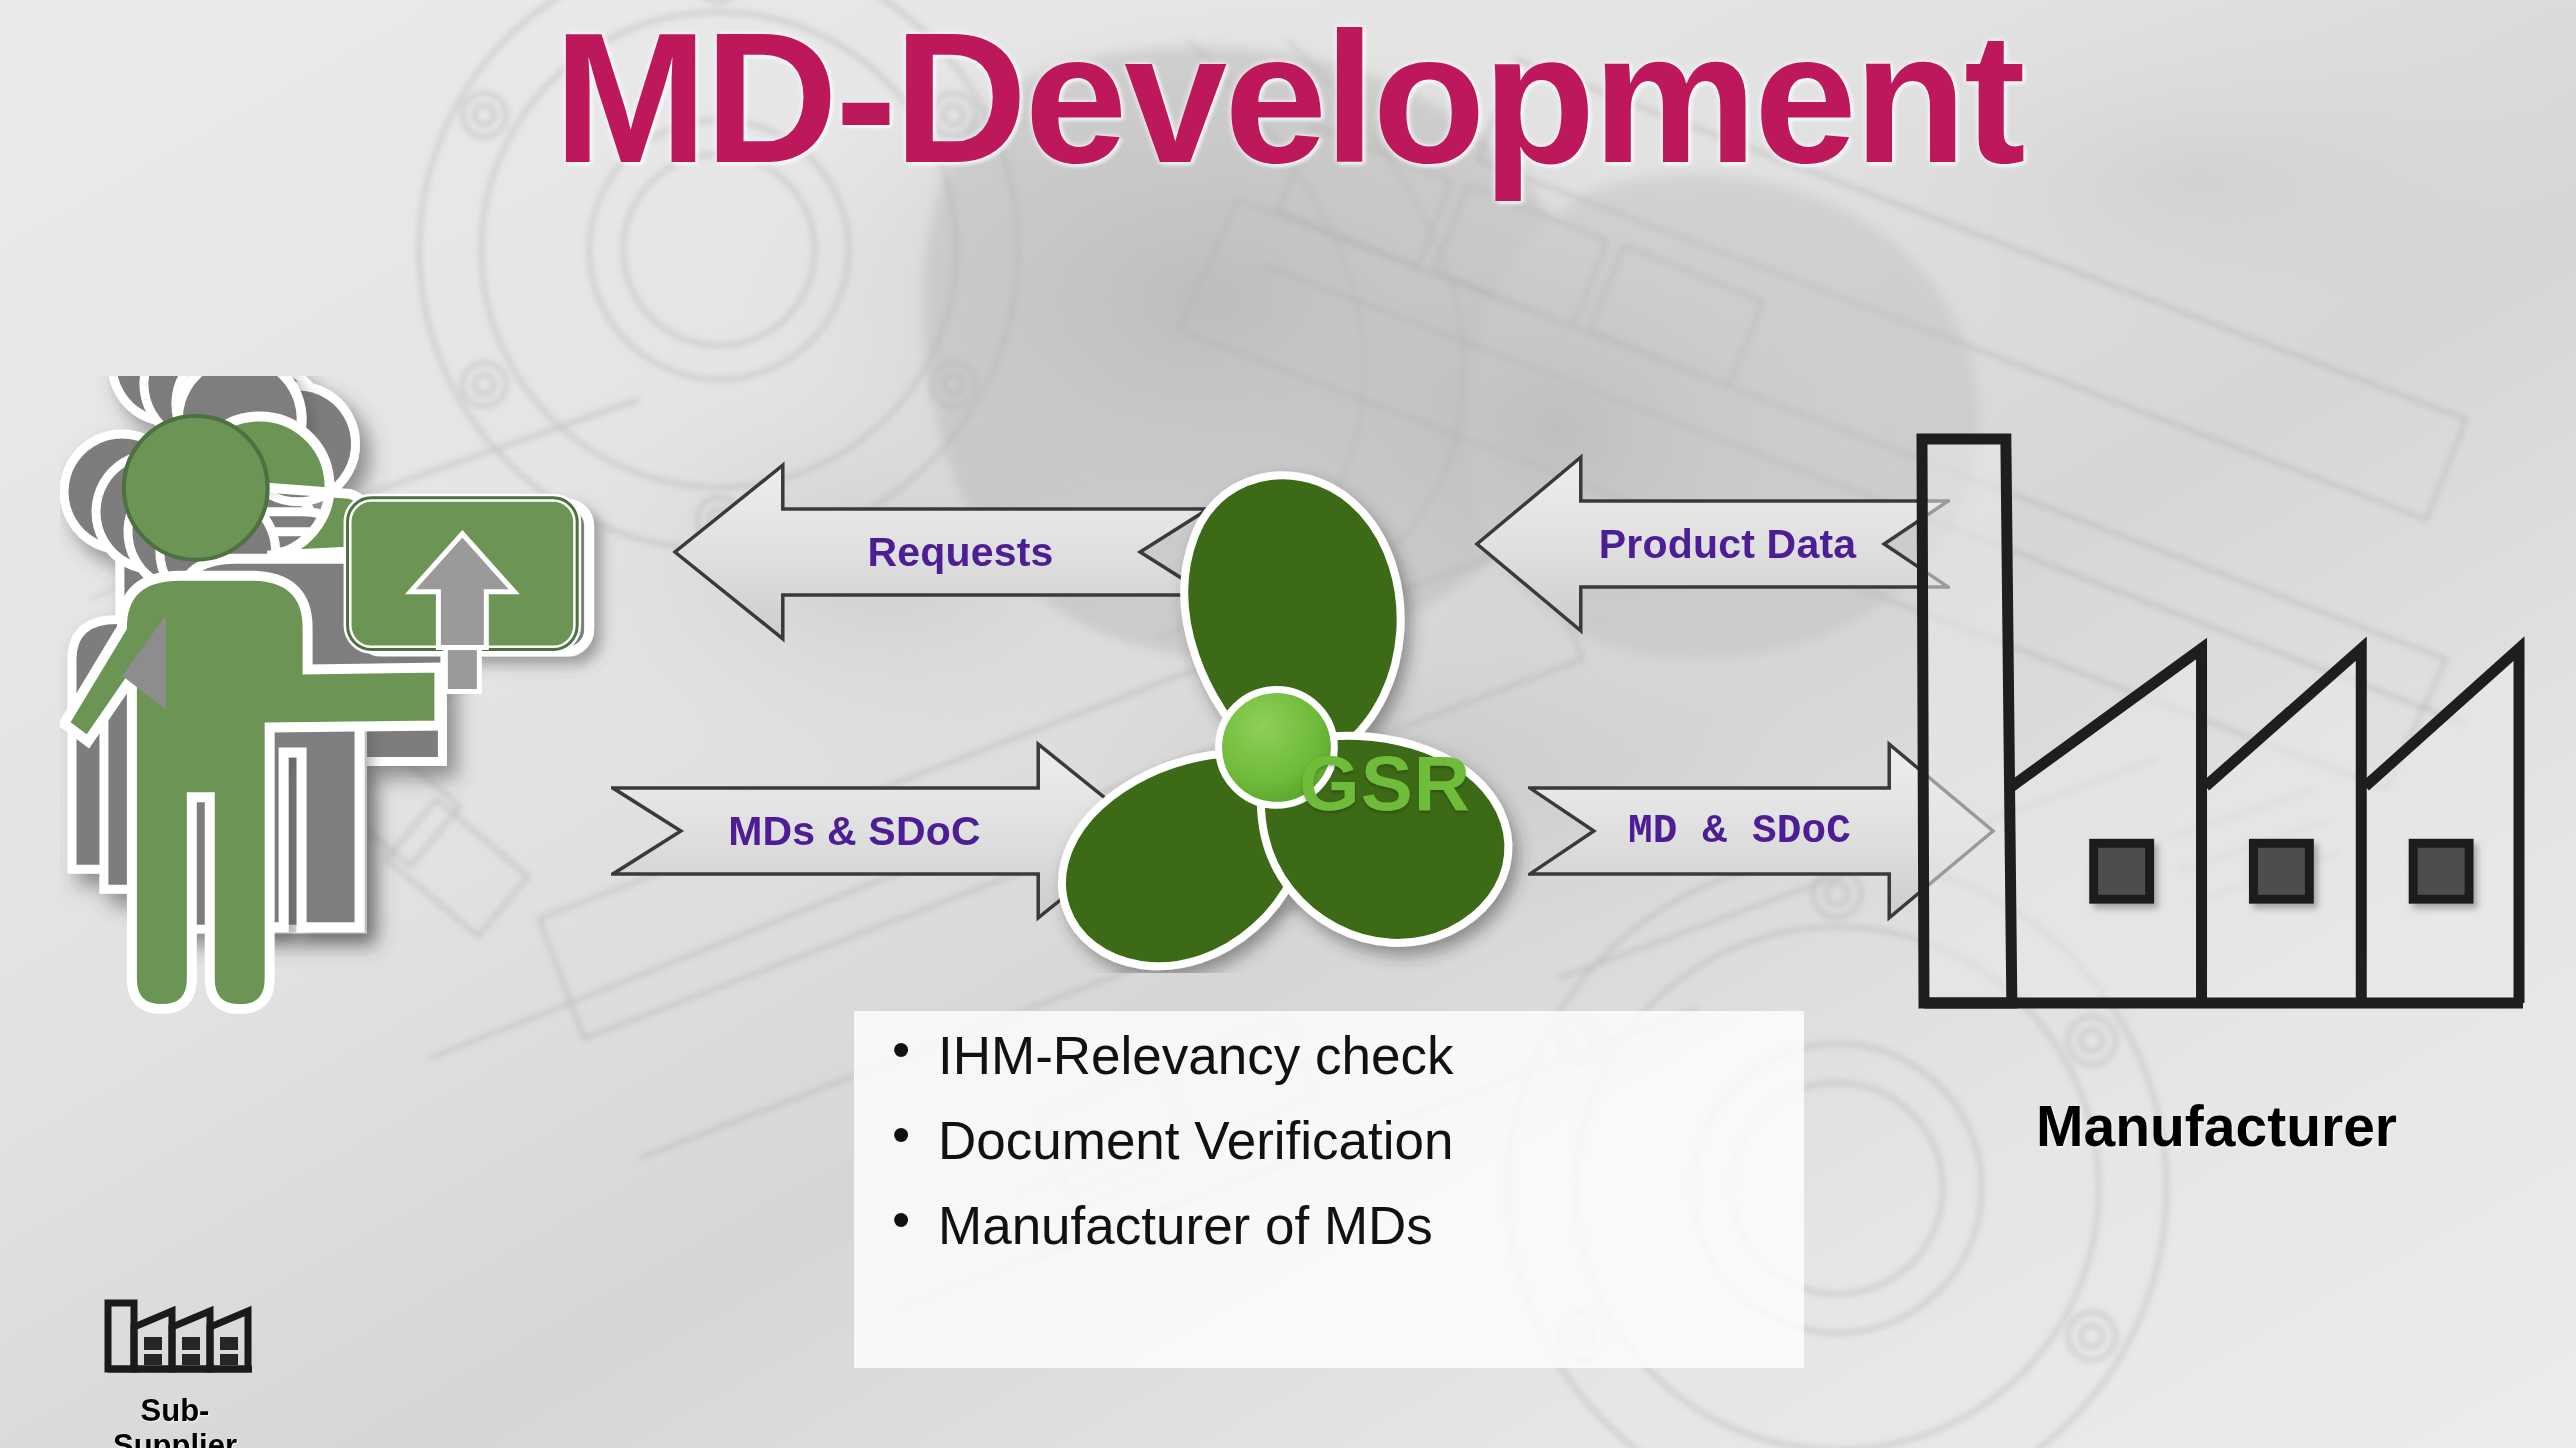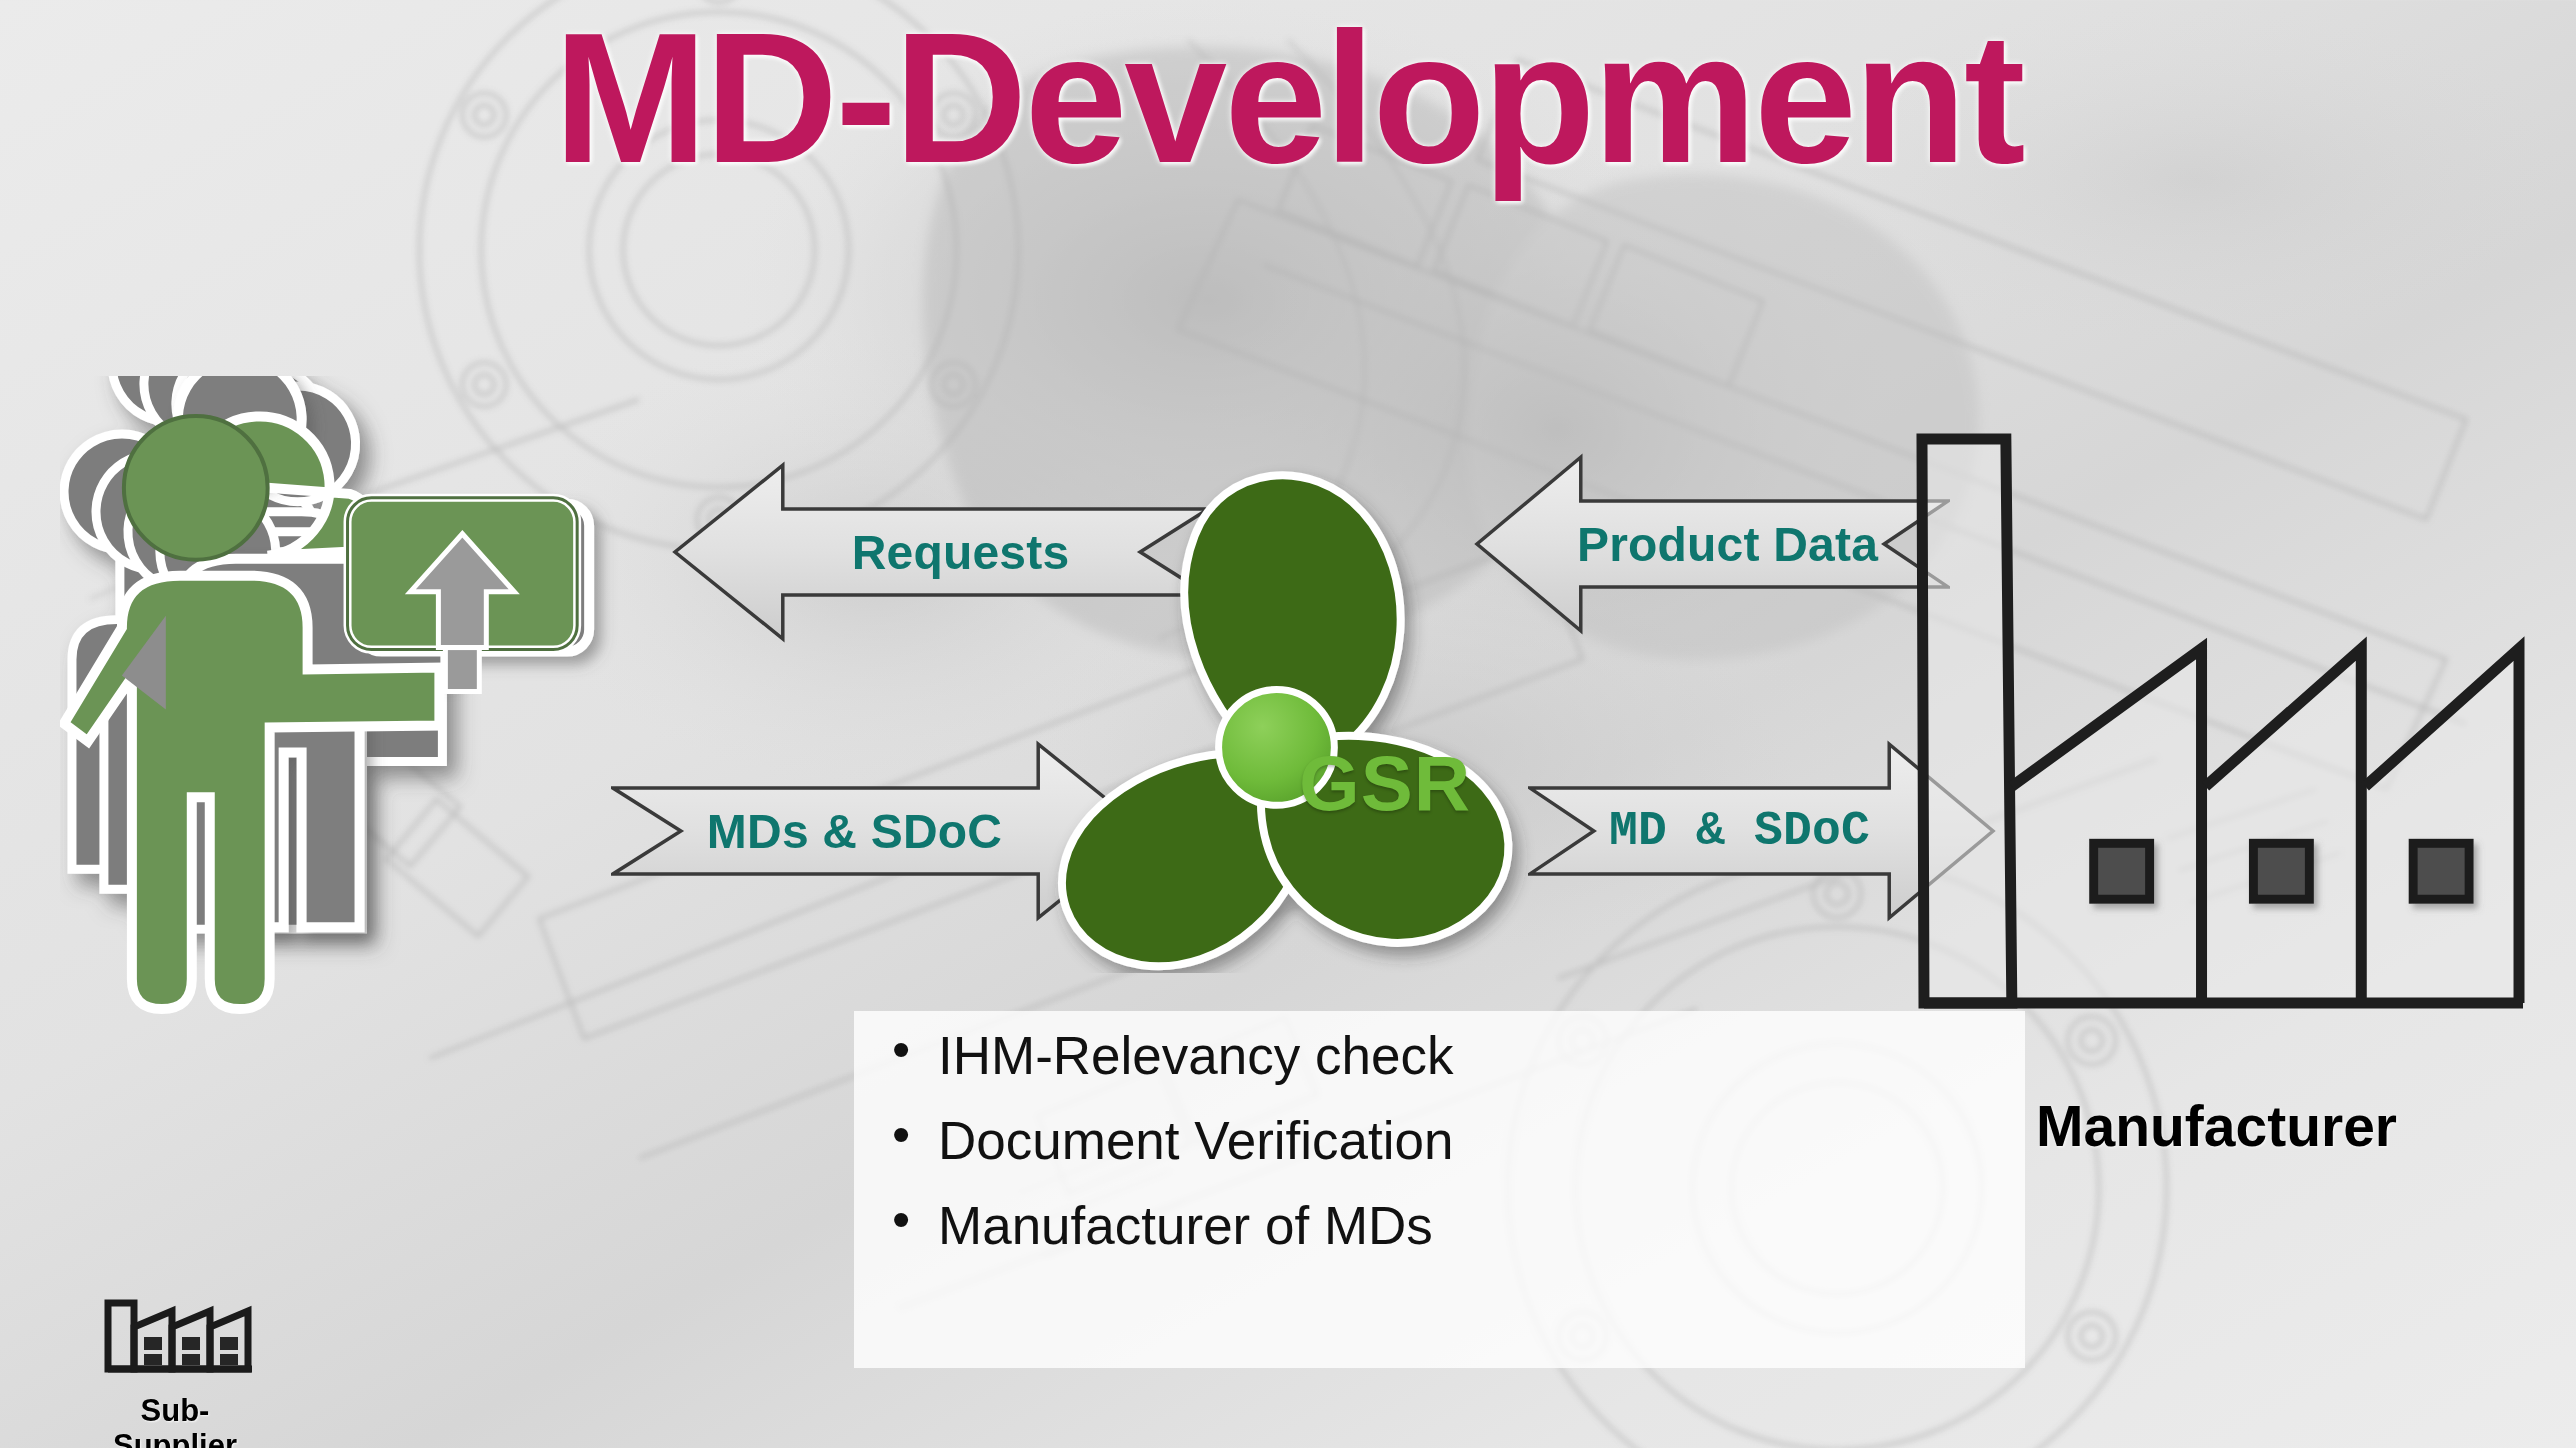--- a/index.html
+++ b/index.html
@@ -28,22 +28,22 @@
     text-shadow: 0 0 6px rgba(255,255,255,.95), 2px 2px 4px rgba(255,255,255,.9);
     white-space:nowrap;
   }
 
   
   .arrow{position:absolute;}
   .arrow svg{display:block;}
   .arrow .alabel{
     position:absolute;top:0;left:0;width:100%;height:100%;
     display:flex;align-items:center;justify-content:center;
-    font-weight:bold;color:#0f766e;
-    font-size:48px;white-space:nowrap;
+    font-weight:bold;color:#4c1d95;
+    font-size:41px;white-space:nowrap;
     letter-spacing:0.2px;
   }
   #arrow-requests{left:671px;top:457px;width:539px;height:190px;}
   #arrow-requests .alabel{justify-content:center;padding-left:40px;box-sizing:border-box;}
   #arrow-product-data{left:1473px;top:449px;width:477px;height:190px;}
   #arrow-product-data .alabel{padding-left:32px;box-sizing:border-box;}
   #arrow-mds-sdoc{left:611px;top:736px;width:539px;height:190px;}
   #arrow-mds-sdoc .alabel{padding-right:52px;box-sizing:border-box;}
   #arrow-md-sdoc{left:1528px;top:736px;width:469px;height:190px;}
   #arrow-md-sdoc .alabel{padding-right:46px;box-sizing:border-box;font-family:Liberation Mono, monospace;}
@@ -71,21 +71,21 @@
   
   #factory{position:absolute;left:1902px;top:419px;width:639px;height:609px;}
   #manufacturer-label{
     position:absolute;left:1857px;top:1093px;width:719px;
     text-align:center;font-weight:bold;font-size:57px;color:#000;
     text-shadow:1px 1px 3px rgba(255,255,255,.8);
   }
 
   
   #bullets-panel{
-    position:absolute;left:854px;top:1011px;width:1171px;height:357px;
+    position:absolute;left:854px;top:1011px;width:950px;height:357px;
     background:rgba(255,255,255,.80);
     box-sizing:border-box;
     padding:18px 0 0 28px;
   }
   #bullets-panel ul{list-style:none;margin:0;padding:0;}
   #bullets-panel li{
     font-size:53px;line-height:1.0;color:#111;
     margin:0 0 32px 0;
     position:relative;padding-left:56px;
     white-space:nowrap;

